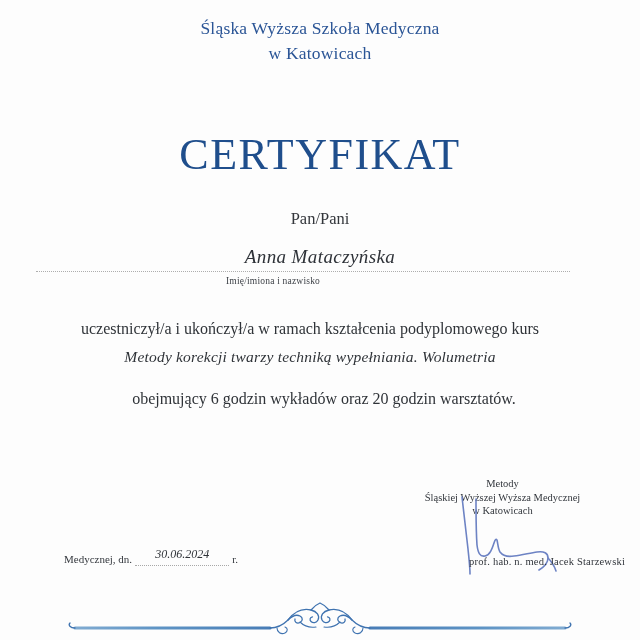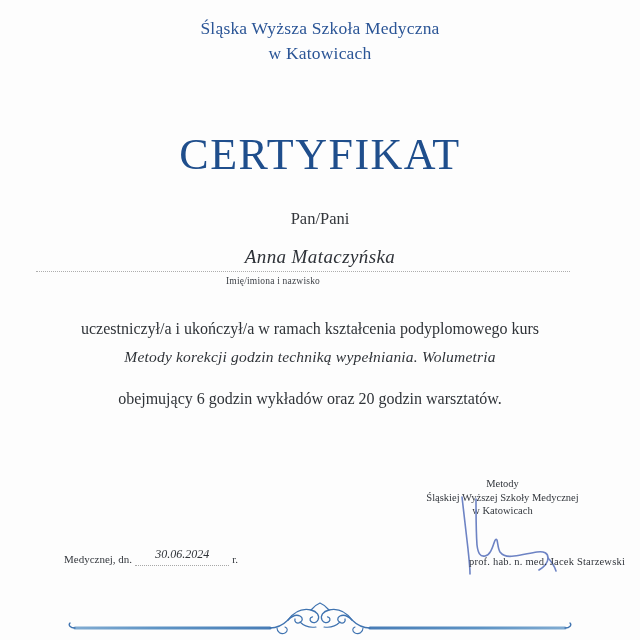--- a/index.html
+++ b/index.html
@@ -107,20 +107,21 @@
   }
   .line-course {
     top: 348px;
     font-style: italic;
     font-size: 15.5px;
     letter-spacing: 0.2px;
   }
   .line-hours {
     top: 390px;
     font-size: 16px;
+    padding-left: 14px;
   }
 
   
   .date-block {
     position: absolute;
     top: 551px;
     left: 64px;
     display: flex;
     align-items: flex-end;
     color: #34383e;
@@ -201,35 +202,35 @@
 
   <div class="cert-title">CERTYFIKAT</div>
 
   <div class="salutation">Pan/Pani</div>
 
   <div class="recipient-name">Anna Mataczyńska</div>
   <div class="name-rule"></div>
   <div class="name-caption">Imię/imiona i nazwisko</div>
 
   <div class="body-line line-participation">uczestniczył/a i ukończył/a w ramach kształcenia podyplomowego kurs</div>
-  <div class="body-line line-course">Metody korekcji godzin techniką wypełniania. Wolumetria</div>
+  <div class="body-line line-course">Metody korekcji twarzy techniką wypełniania. Wolumetria</div>
   <div class="body-line line-hours">obejmujący 6 godzin wykładów oraz 20 godzin warsztatów.</div>
 
   <div class="date-block">
     <span class="date-label">Medycznej, dn.</span>
     <span class="date-slot">
       <span class="date-value">30.06.2024</span>
       <span class="date-rule"></span>
     </span>
     <span class="date-suffix">r.</span>
   </div>
 
   <div class="rector-block">
     <div>Metody</div>
-    <div>Śląskiej Wyższej Szkoły Medycznej</div>
+    <div>Śląskiej Wyższej Wyższa Medycznej</div>
     <div>w Katowicach</div>
   </div>
 
   <div class="signature-wrap">
     <svg width="160" height="80" viewBox="0 0 160 80" fill="none" aria-hidden="true">
       <g stroke="#6d83c4" stroke-width="1.6" fill="none" stroke-linecap="round" stroke-linejoin="round">
         <path d="M22 2 C24 18, 26 38, 28 54 C29 64, 30 72, 30 79"></path>
         <path d="M36 4 C36 20, 36 36, 37 50 C38 58, 40 62, 45 61 C50 60, 52 54, 54 48 C55 45, 56 43, 57 45 C58 49, 58 54, 60 57 C63 61, 68 62, 74 61 C82 60, 90 58, 97 57 C104 56, 108 58, 108 63 C108 68, 104 72, 99 75"></path>
         <path d="M108 63 C111 66, 114 70, 116 76"></path>
       </g>

